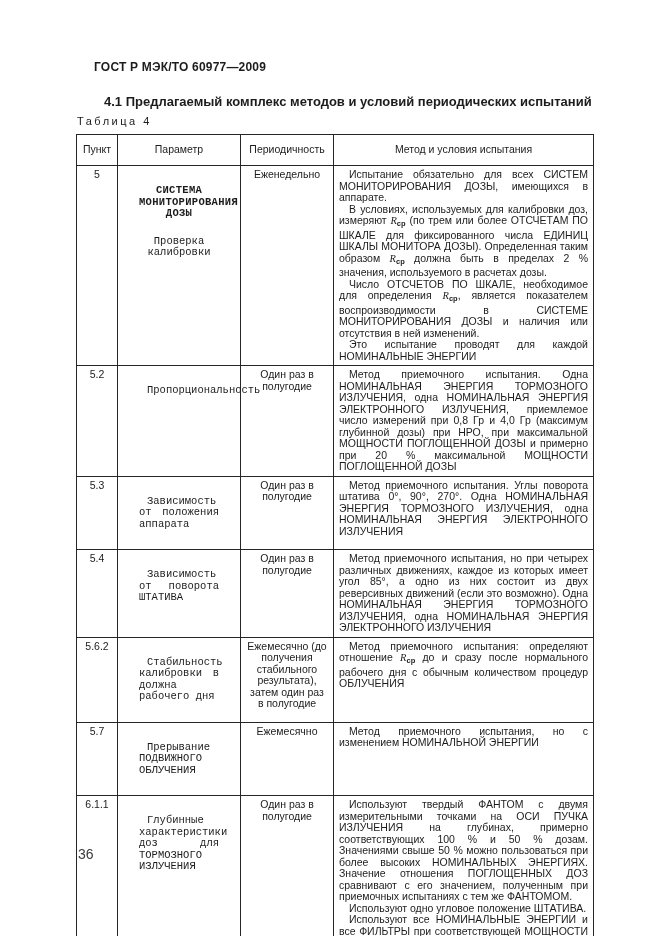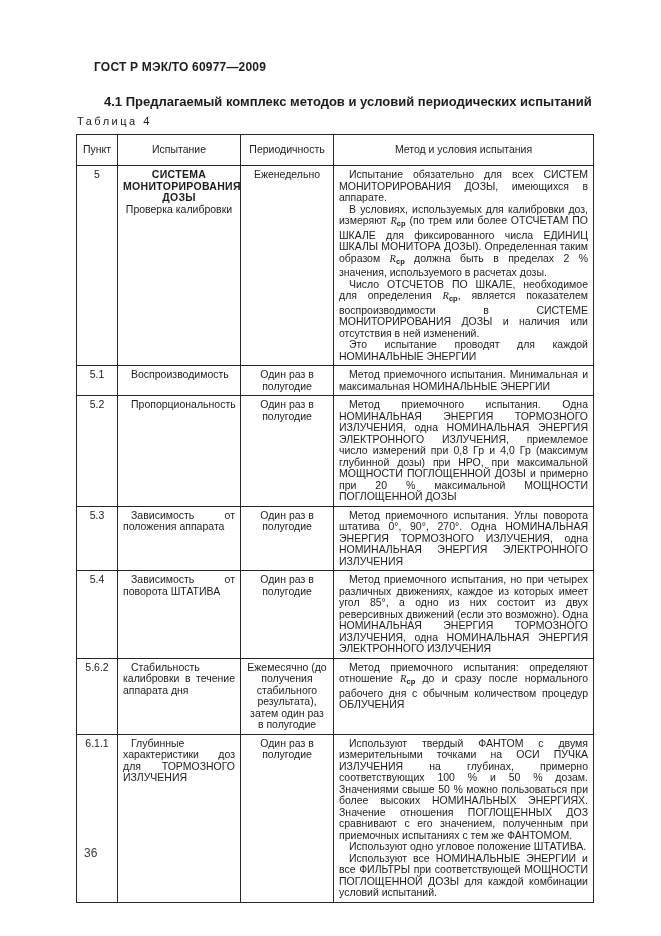--- a/index.html
+++ b/index.html
@@ -5,39 +5,39 @@
   html,body{margin:0;padding:0;}
   body{
     width:661px;height:936px;background:#ffffff;color:#1c1c1c;
     font-family:"Liberation Sans", sans-serif;position:relative;
     -webkit-font-smoothing:antialiased;
   }
   .page{position:absolute;inset:0;background:#fff;}
   .doc-code{position:absolute;left:78px;top:60px;font-size:12px;font-weight:bold;letter-spacing:.2px;padding-left:16px;}
   .section-heading{position:absolute;left:104px;top:94px;font-size:13px;font-weight:bold;}
   .table-caption{position:absolute;left:77px;top:115px;font-size:11px;letter-spacing:2.5px;}
-  .page-number{position:absolute;left:78px;top:846px;font-size:12px;color:#3a3a3a;padding-left:6px;}
+  .page-number{position:absolute;left:78px;top:846px;font-size:14px;color:#3a3a3a;}
 
   table.gost{
     position:absolute;left:76px;top:134px;width:517px;
     border-collapse:collapse;table-layout:fixed;
   }
   table.gost th, table.gost td{
     border:1px solid #262626;
     font-size:10.5px;line-height:11.5px;
     vertical-align:top;
     padding:3px 5px;
   }
   table.gost th{
     font-weight:normal;height:26px;vertical-align:middle;text-align:center;
     padding:2px 3px;
   }
   td.c-num{text-align:center;padding-top:6px;}
   td.c-param{padding-top:6px;}
-  td.c-param p{margin:0;}
+  td.c-param p{margin:16px;font-family:Liberation Mono, monospace;}
   td.c-param p.justify{text-align:justify;text-indent:8px;}
   td.c-param p.center{text-align:center;text-indent:0;}
   td.c-param p.bold{font-weight:bold;letter-spacing:.3px;}
   td.c-period{padding-top:6px;}
   td.c-period p{margin:0;text-align:center;}
   td.c-method{padding-top:6px;padding-left:6px;padding-right:5px;}
   td.c-method p{margin:0;text-align:justify;text-indent:10px;}
   td.c-method sub{font-size:7.5px;vertical-align:-2px;font-weight:bold;}
   td.c-method i{font-family:"Liberation Serif", serif;}
 </style>
@@ -55,52 +55,40 @@
   <table class="gost">
     <colgroup>
       <col style="width:41px">
       <col style="width:123px">
       <col style="width:93px">
       <col style="width:260px">
     </colgroup>
     <thead>
       <tr>
         <th>Пункт</th>
-        <th>Испытание</th>
+        <th>Параметр</th>
         <th>Периодичность</th>
         <th>Метод и условия испытания</th>
       </tr>
     </thead>
     <tbody>
         <tr>
           <td class="c-num">5</td>
           <td class="c-param">
             <p class="center bold">СИСТЕМА МОНИТОРИРОВАНИЯ ДОЗЫ</p>
             <p class="center">Проверка калибровки</p>
           </td>
           <td class="c-period">
             <p>Еженедельно</p>
           </td>
           <td class="c-method">
             <p>Испытание обязательно для всех СИСТЕМ МОНИТОРИРОВАНИЯ ДОЗЫ, имеющихся в аппарате.</p>
             <p>В условиях, используемых для калибровки доз, измеряют <i>R</i><sub>ср</sub> (по трем или более ОТСЧЕТАМ ПО ШКАЛЕ для фиксированного числа ЕДИНИЦ ШКАЛЫ МОНИТОРА ДОЗЫ). Определенная таким образом <i>R</i><sub>ср</sub> должна быть в пределах 2 % значения, используемого в расчетах дозы.</p>
             <p>Число ОТСЧЕТОВ ПО ШКАЛЕ, необходимое для определения <i>R</i><sub>ср</sub>, является показателем воспроизводимости в СИСТЕМЕ МОНИТОРИРОВАНИЯ ДОЗЫ и наличия или отсутствия в ней изменений.</p>
             <p>Это испытание проводят для каждой НОМИНАЛЬНЫЕ ЭНЕРГИИ</p>
-          </td>
-        </tr>
-        <tr>
-          <td class="c-num">5.1</td>
-          <td class="c-param">
-            <p class="justify">Воспроизводимость</p>
-          </td>
-          <td class="c-period">
-            <p>Один раз в полугодие</p>
-          </td>
-          <td class="c-method">
-            <p>Метод приемочного испытания. Минимальная и максимальная НОМИНАЛЬНЫЕ ЭНЕРГИИ</p>
           </td>
         </tr>
         <tr>
           <td class="c-num">5.2</td>
           <td class="c-param">
             <p class="justify">Пропорциональность</p>
           </td>
           <td class="c-period">
             <p>Один раз в полугодие</p>
           </td>
@@ -128,27 +116,39 @@
           <td class="c-period">
             <p>Один раз в полугодие</p>
           </td>
           <td class="c-method">
             <p>Метод приемочного испытания, но при четырех различных движениях, каждое из которых имеет угол 85°, а одно из них состоит из двух реверсивных движений (если это возможно). Одна НОМИНАЛЬНАЯ ЭНЕРГИЯ ТОРМОЗНОГО ИЗЛУЧЕНИЯ, одна НОМИНАЛЬНАЯ ЭНЕРГИЯ ЭЛЕКТРОННОГО ИЗЛУЧЕНИЯ</p>
           </td>
         </tr>
         <tr>
           <td class="c-num">5.6.2</td>
           <td class="c-param">
-            <p class="justify">Стабильность калибровки в течение аппарата дня</p>
+            <p class="justify">Стабильность калибровки в должна рабочего дня</p>
           </td>
           <td class="c-period">
             <p>Ежемесячно (до получения стабильного результата), затем один раз в полугодие</p>
           </td>
           <td class="c-method">
             <p>Метод приемочного испытания: определяют отношение <i>R</i><sub>ср</sub> до и сразу после нормального рабочего дня с обычным количеством процедур ОБЛУЧЕНИЯ</p>
+          </td>
+        </tr>
+        <tr>
+          <td class="c-num">5.7</td>
+          <td class="c-param">
+            <p class="justify">Прерывание ПОДВИЖНОГО ОБЛУЧЕНИЯ</p>
+          </td>
+          <td class="c-period">
+            <p>Ежемесячно</p>
+          </td>
+          <td class="c-method">
+            <p>Метод приемочного испытания, но с изменением НОМИНАЛЬНОЙ ЭНЕРГИИ</p>
           </td>
         </tr>
         <tr>
           <td class="c-num">6.1.1</td>
           <td class="c-param">
             <p class="justify">Глубинные характеристики доз для ТОРМОЗНОГО ИЗЛУЧЕНИЯ</p>
           </td>
           <td class="c-period">
             <p>Один раз в полугодие</p>
           </td>

